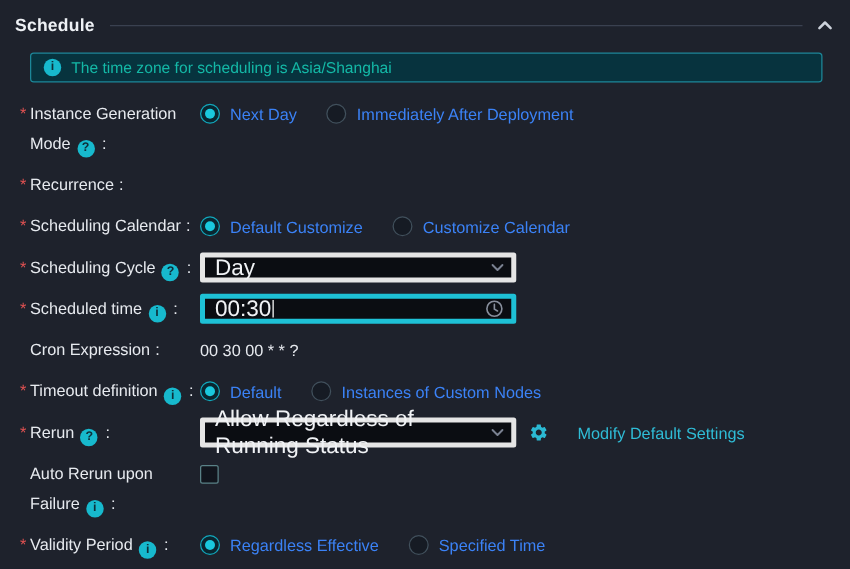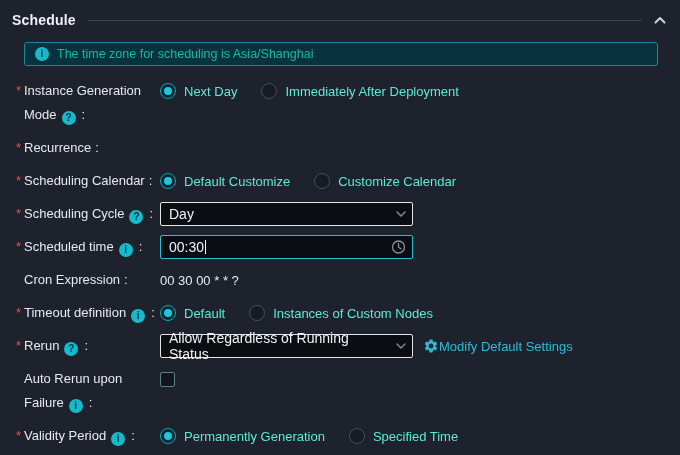--- a/index.html
+++ b/index.html
@@ -45,36 +45,36 @@
   .opt { display:inline-flex; align-items:center; margin-right:24px; cursor:pointer; }
   .radio {
     width:16px; height:16px; border-radius:50%;
     border:1px solid #41505c; background:#161b24; flex:none; position:relative;
   }
   .radio.sel { border-color:#12a7bb; background:#0a2630; }
   .radio.sel::after {
     content:''; position:absolute; left:3px; top:3px; width:8px; height:8px;
     border-radius:50%; background:#1ac8dd;
   }
-  .optlabel { font-size:13px; margin-left:8px; color:#5eead4; }
+  .optlabel { font-size:13px; margin-left:8px; color:#3b82f6; }
   
   .select, .tinput {
     width:253px; height:24px; background:#0b0d12;
-    border:1px solid #e5e5e5; border-radius:2px;
+    border:4px solid #e5e5e5; border-radius:2px;
     display:flex; align-items:center; padding:0 26px 0 8px;
-    position:relative; font-size:14px; color:#f0f2f5; cursor:pointer;
+    position:relative; font-size:18px; color:#f0f2f5; cursor:pointer;
   }
   .tinput { border-color:#1ec1d6; cursor:text; }
   .select .chev, .tinput .clock {
     position:absolute; right:6px; top:50%; transform:translateY(-50%);
   }
   .caret { display:inline-block; width:1px; height:14px; background:#ffffff; margin-left:1px; }
   .cron-value { font-size:13px; color:#e7eaef;text-align:right; }
   
-  .action { display:inline-flex; align-items:center; gap:0; margin-left:10px; cursor:pointer; }
+  .action { display:inline-flex; align-items:center; gap:23px; margin-left:10px; cursor:pointer; }
   .action .alabel { font-size:13px; color:#2fbcd6; }
   
   .checkbox {
     width:15px; height:15px; border:1px solid #5a8287; border-radius:2px;
     background:#11151d; display:inline-block; cursor:pointer;
   }
 </style>
 </head>
 <body>
 
@@ -197,21 +197,21 @@
     <div class="fcontrol">
       <span class="checkbox"></span>
     </div>
   </div>
 
   <div class="row">
     <div class="flabel"><span class="req">*</span><span>Validity Period</span><span class="badge">i</span><span class="colon">:</span></div>
     <div class="fcontrol">
       <span class="opt">
           <span class="radio sel"></span>
-          <span class="optlabel">Permanently Generation</span>
+          <span class="optlabel">Regardless Effective</span>
         </span>
       <span class="opt">
           <span class="radio"></span>
           <span class="optlabel">Specified Time</span>
         </span>
     </div>
   </div>
 
 </div>
 

